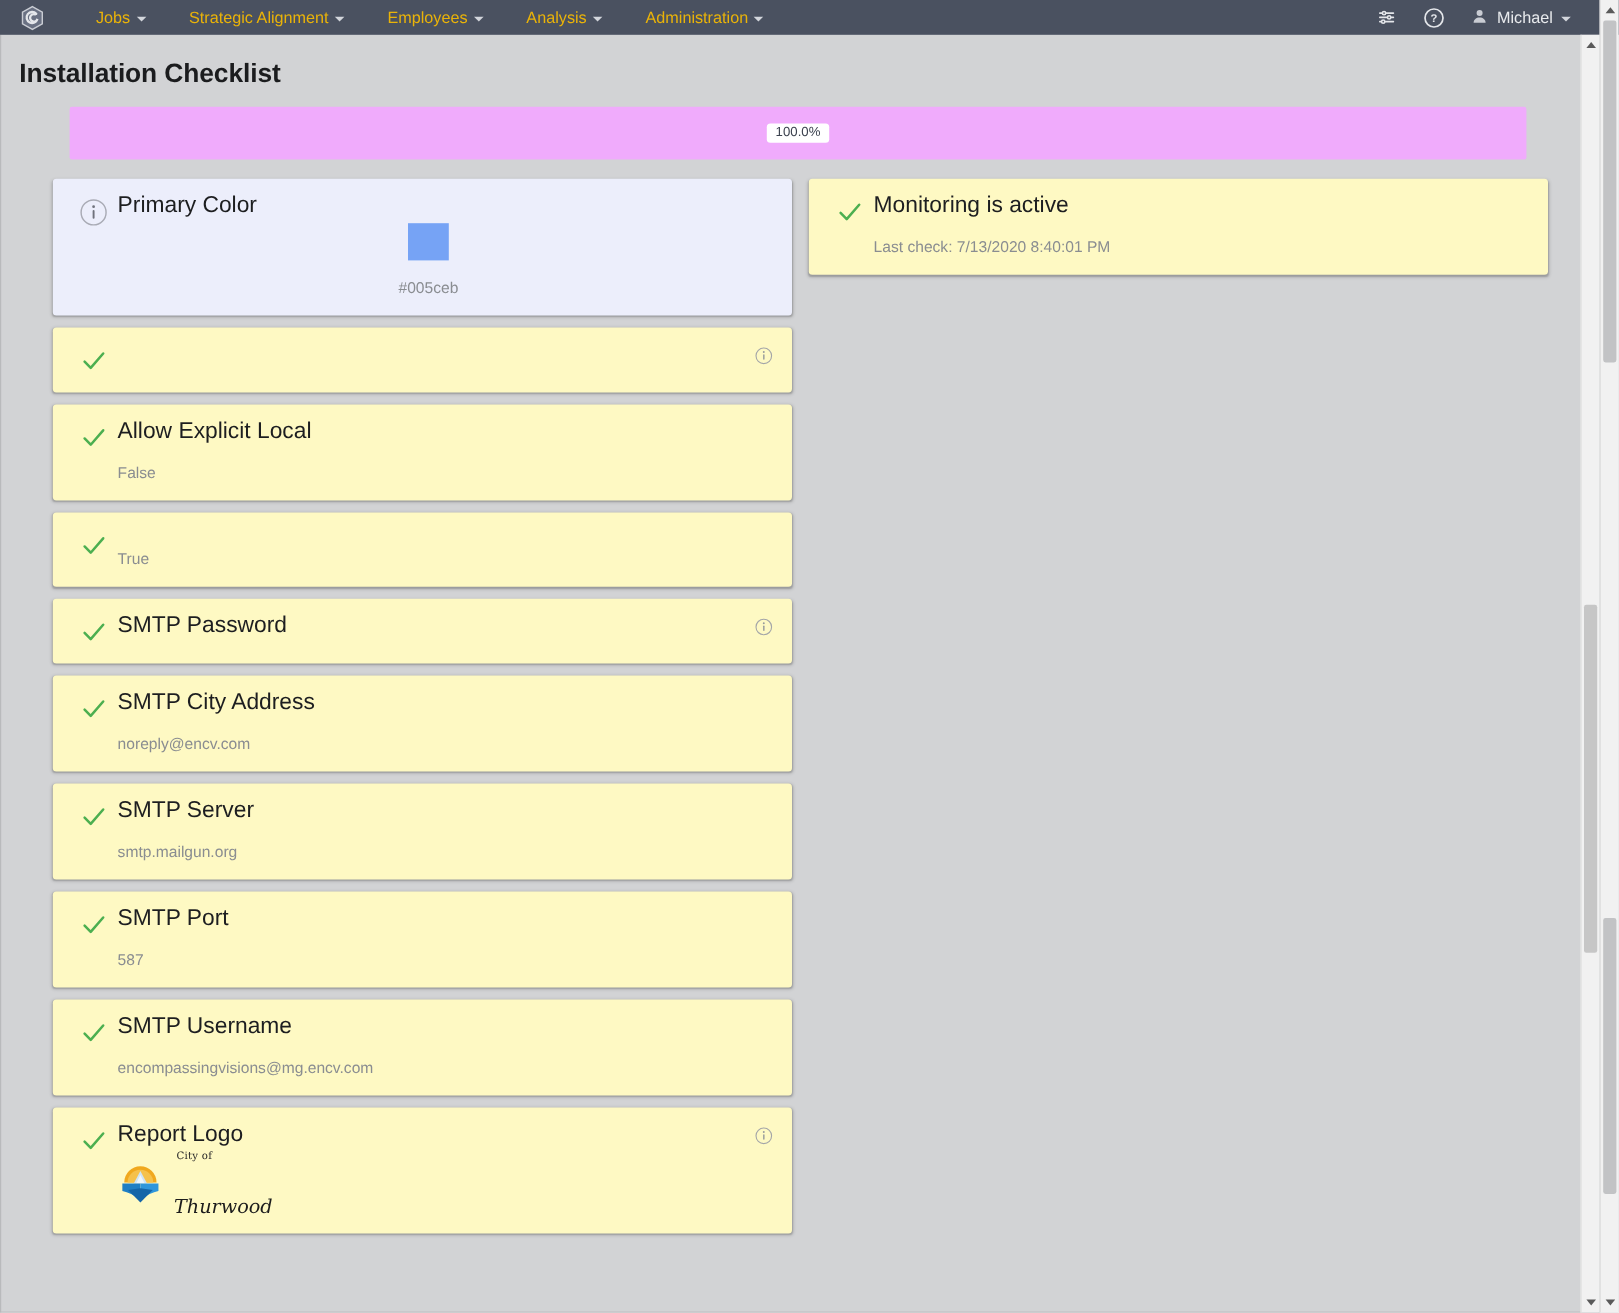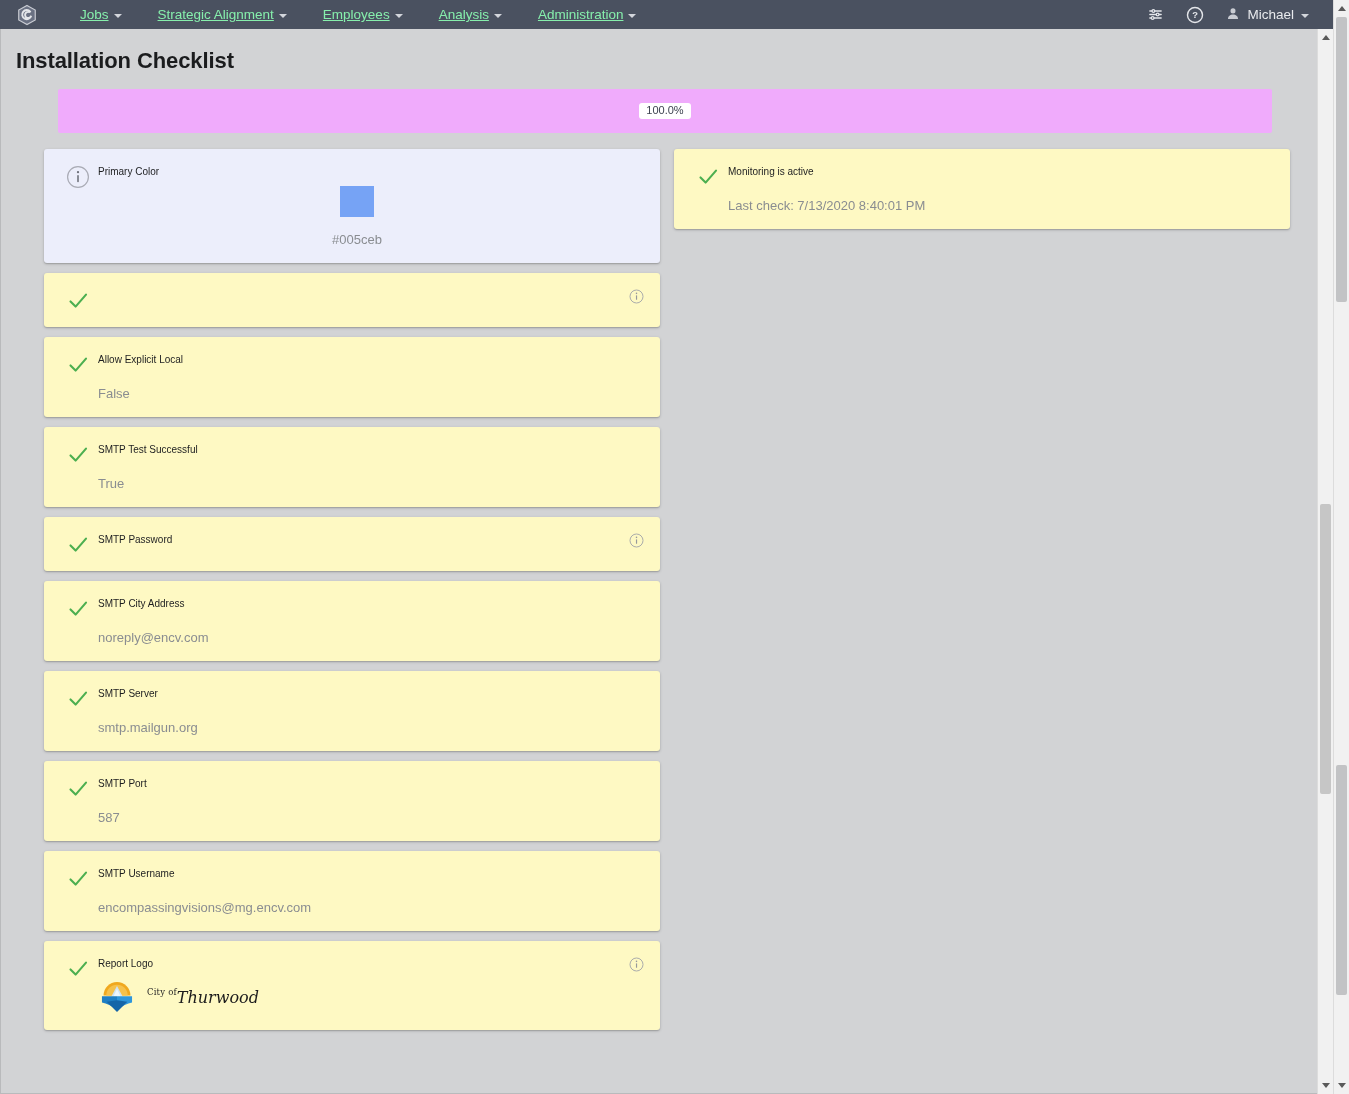--- a/index.html
+++ b/index.html
@@ -34,30 +34,29 @@
     z-index: 30;
   }
   .brand-logo {
     width: 22px; height: 22px;
     margin-right: 24px;
     flex: 0 0 auto;
     display: flex; align-items: center; justify-content: center;
   }
   .nav-items { display: flex; align-items: center; gap: 0; }
   .nav-item {
-    color: #86efac;
+    color: #eab308;
     font-size: 13.5px;
     padding: 0 18px;
     line-height: 29px;
     white-space: nowrap;
     cursor: pointer;
     display: flex;
     align-items: center;
     gap: 5px;
-    text-decoration: underline;
   }
   .caret {
     display: inline-block;
     width: 0; height: 0;
     border-left: 4px solid transparent;
     border-right: 4px solid transparent;
     border-top: 4.5px solid #d3d6dc;
     position: relative;
     top: 1px;
   }
@@ -156,21 +155,21 @@
     justify-content: center;
     align-items: flex-start;
     padding-top: 2px;
   }
   .card-body {
     flex: 1 1 auto;
     min-width: 0;
     padding-right: 28px;
   }
   .card-title {
-    font-size: 10px;
+    font-size: 19px;
     color: #1d1e20;
     line-height: 18px;
     margin-bottom: 5px;
   }
   .card-sub {
     font-size: 13px;
     color: #8a8d91;
     line-height: 18px;
     word-break: break-all;
   }
@@ -202,22 +201,23 @@
   
   .logo-row {
     display: flex;
     align-items: center;
     gap: 9px;
     margin-top: 4px;
   }
   .city-logo { width: 38px; height: 38px; flex: 0 0 auto; }
   .city-text {
     display: flex;
-    flex-direction: row;
+    flex-direction: column;
     line-height: 1;
+    gap: 27px;
   }
   .city-text .small {
     font-family: "DejaVu Serif", serif;
     font-size: 8.5px;
     color: #262626;
     letter-spacing: 0.2px;
     margin-left: 2px;
   }
   .city-text .big {
     font-family: "DejaVu Serif", serif;
@@ -393,21 +393,20 @@
           </div>
         </div>
 
         <div class="card">
           <div class="card-status">
             <svg width="24" height="24" viewBox="0 0 24 24" aria-hidden="true">
               <path d="M4.5 12.4 L9.6 17.6 L20 5.6" fill="none" stroke="#4caf50" stroke-width="2.1" stroke-linecap="round" stroke-linejoin="round"></path>
             </svg>
           </div>
           <div class="card-body">
-            <div class="card-title">SMTP Test Successful</div>
             <div class="card-sub compact">True</div>
           </div>
         </div>
 
         <div class="card">
           <div class="card-status">
             <svg width="24" height="24" viewBox="0 0 24 24" aria-hidden="true">
               <path d="M4.5 12.4 L9.6 17.6 L20 5.6" fill="none" stroke="#4caf50" stroke-width="2.1" stroke-linecap="round" stroke-linejoin="round"></path>
             </svg>
           </div>

